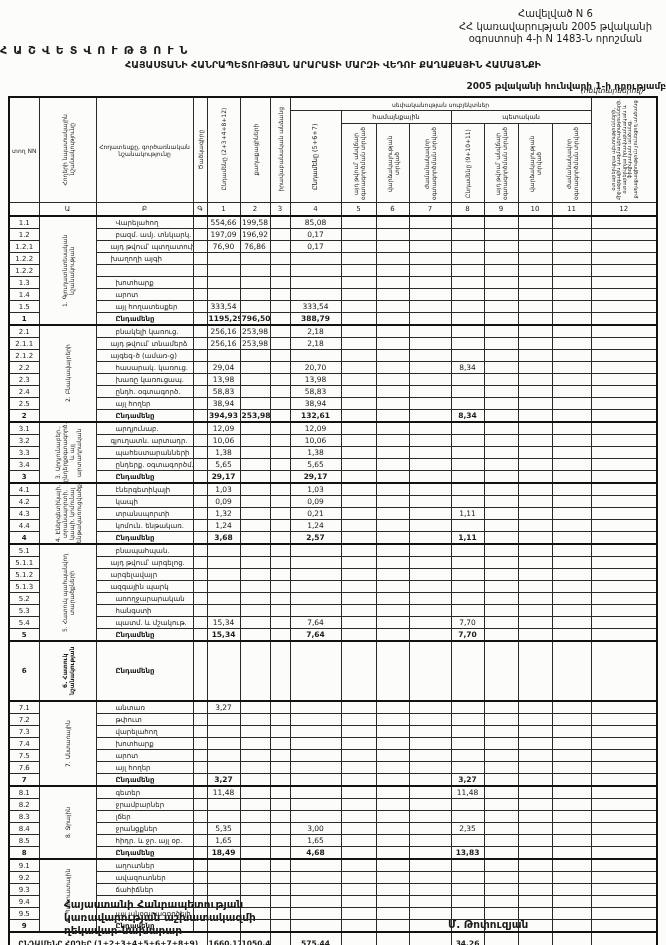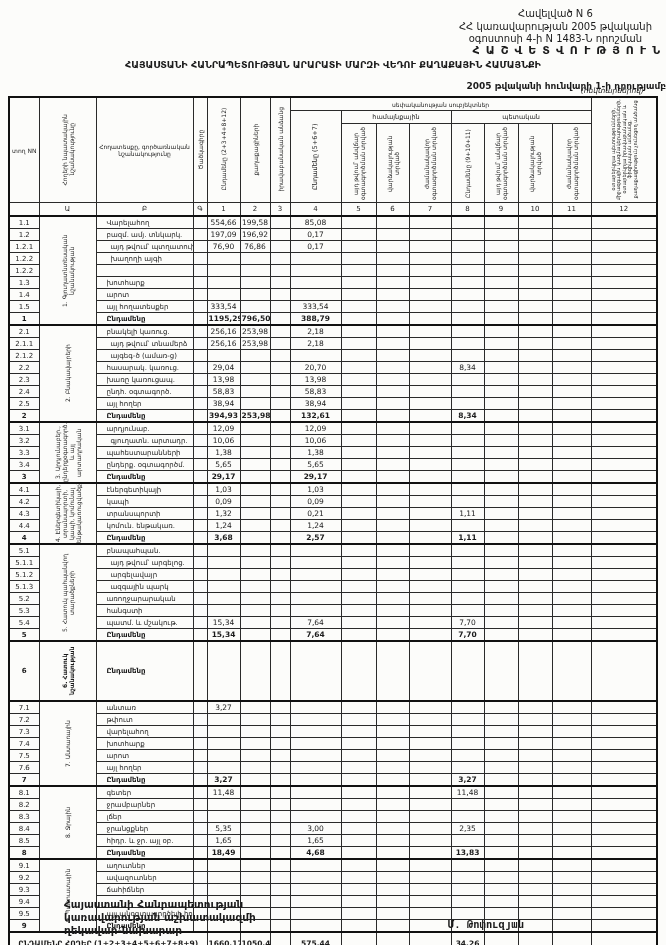--- a/index.html
+++ b/index.html
@@ -2,21 +2,21 @@
 <html><head>
 <meta charset="utf-8">
 <style>
   html,body{margin:0;padding:0;}
   body{width:666px;height:945px;overflow:hidden;background:#e9e9e6;
        font-family:"DejaVu Sans",sans-serif;color:#1b1b1b;}
   .page{position:absolute;left:0;top:0;width:666px;height:945px;background:#fcfcfa;}
   
   .appendix{position:absolute;top:8px;right:14px;text-align:center;
             font-size:10px;font-weight:normal;line-height:12.5px;}
-  .doc-title{position:absolute;top:44px;left:0;width:100%;text-align:right;
+  .doc-title{position:absolute;top:44px;left:0;width:100%;text-align:left;
              font-size:11px;font-weight:bold;letter-spacing:6px;}
   .doc-sub1{position:absolute;top:59px;left:0;width:100%;text-align:center;
             font-size:9.5px;font-weight:bold;}
   .doc-sub2{position:absolute;top:70px;left:0;width:100%;text-align:center;
             font-size:9.5px;font-weight:bold;}
   .doc-date{position:absolute;top:81px;left:0;width:100%;text-align:right;
             font-size:9px;font-weight:bold;}
   .units{position:absolute;top:86px;right:22px;font-size:7.5px;font-style:italic;}
   
   table{position:absolute;left:8px;top:96px;border-collapse:collapse;
@@ -27,34 +27,34 @@
   .h1 th{height:12px;}
   .h2 th{height:12px;font-size:6.5px;}
   .h3 th{height:76px;}
   .letters th{height:12px;font-size:7px;}
   .vert{writing-mode:vertical-rl;transform:rotate(180deg);
         text-align:center;vertical-align:middle;font-size:6px;line-height:7px;}
   th.tiny{font-size:5px;line-height:5.5px;}
   tbody td{height:11px;font-size:7px;line-height:8px;}
   td.num{text-align:center;font-size:7.5px;white-space:nowrap;}
   td.rown{text-align:center;font-size:7px;}
-  td.lbl{text-align:left;padding-left:10px;white-space:nowrap;}
+  td.lbl{text-align:left;padding-left:19px;white-space:nowrap;}
   td.ind1{padding-left:14px;}
   td.ind2{padding-left:14px;}
   td.cat{font-size:6px;line-height:7px;}
   tr.sec-start td{border-top:2px solid #111;}
   tr.total td{font-weight:bold;}
   tr.grand td{border-top:2px solid #111;border-bottom:2px solid #111;
               height:22px;font-weight:bold;font-size:7.5px;}
   td.grand-lbl{text-align:center;white-space:nowrap;}
   table{border:2px solid #111;}
   
   .footer{position:absolute;left:64px;top:898px;font-size:10.5px;
           font-weight:bold;line-height:13px;}
-  .signature{position:absolute;left:448px;top:918px;font-size:10.5px;font-weight:bold;font-family:Liberation Mono, monospace;}
+  .signature{position:absolute;left:448px;top:918px;font-size:10.5px;font-weight:bold;}
 </style>
 </head>
 <body>
 
 <div class="page">
 
   <div class="appendix">
     <div>Հավելված N 6</div>
     <div>ՀՀ կառավարության 2005 թվականի</div>
     <div>օգոստոսի 4-ի N 1483-Ն որոշման</div>

